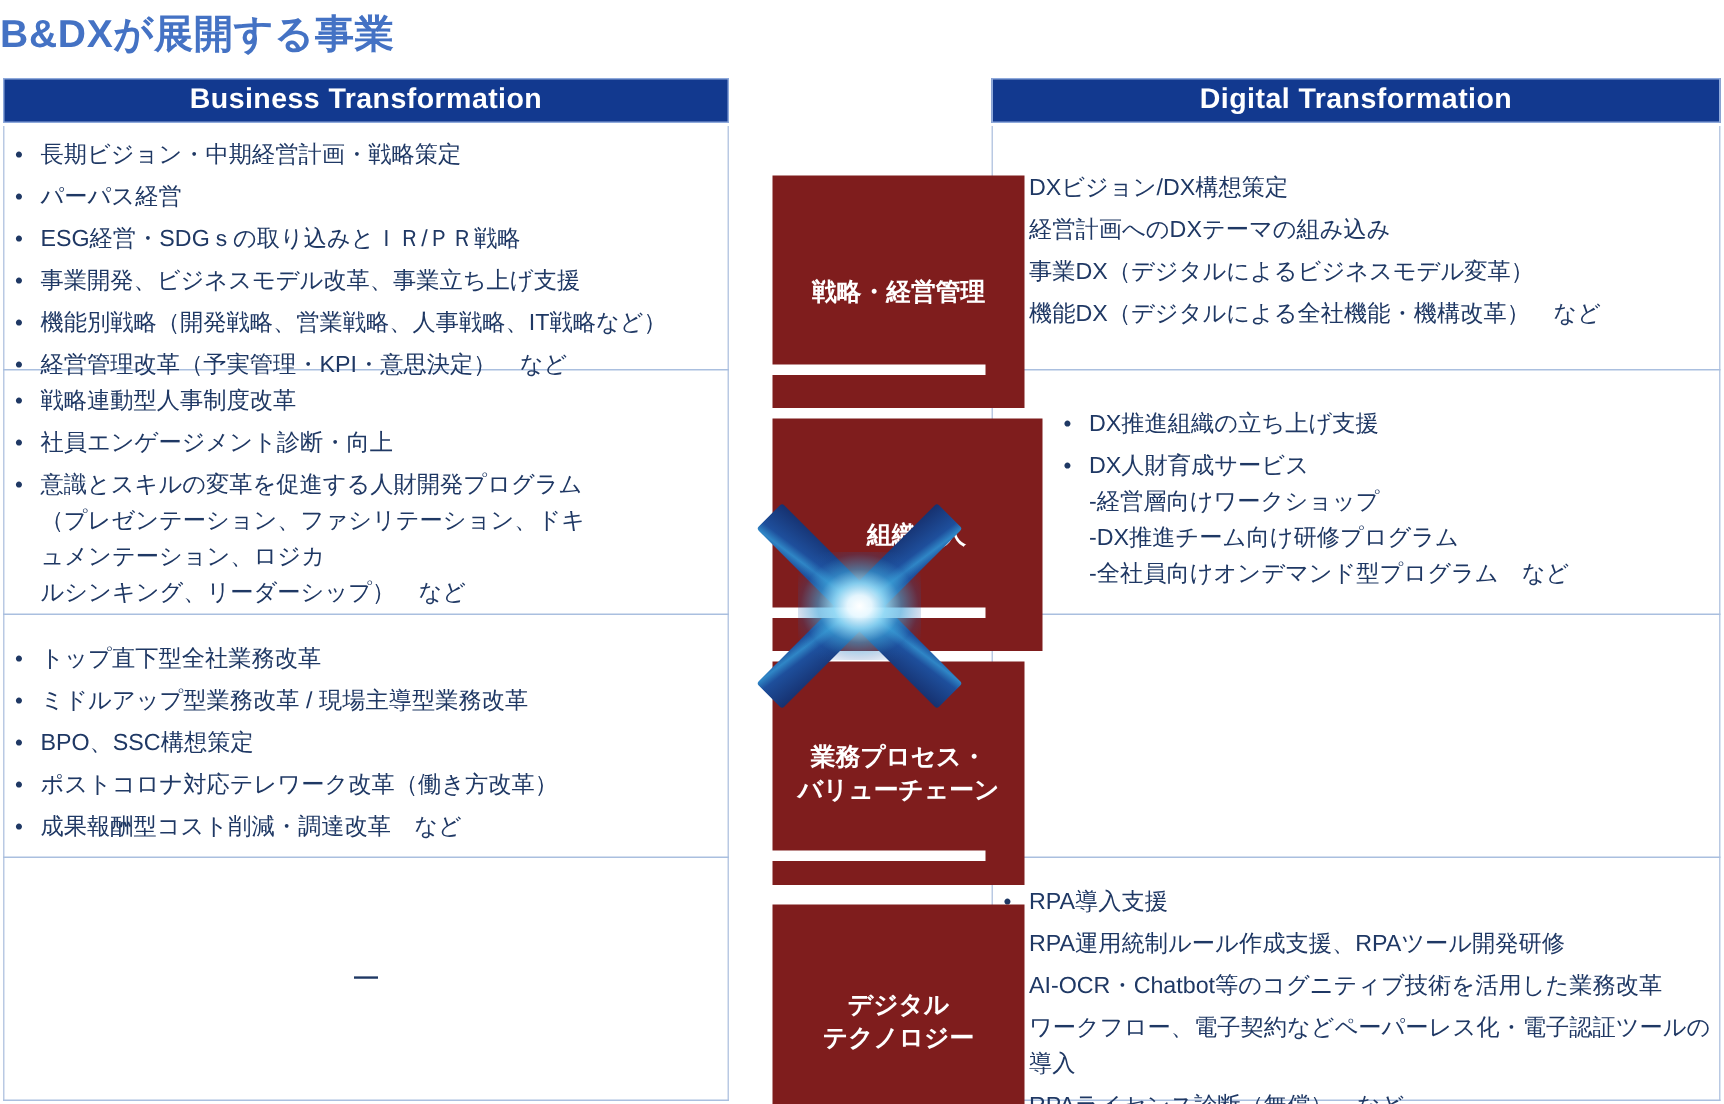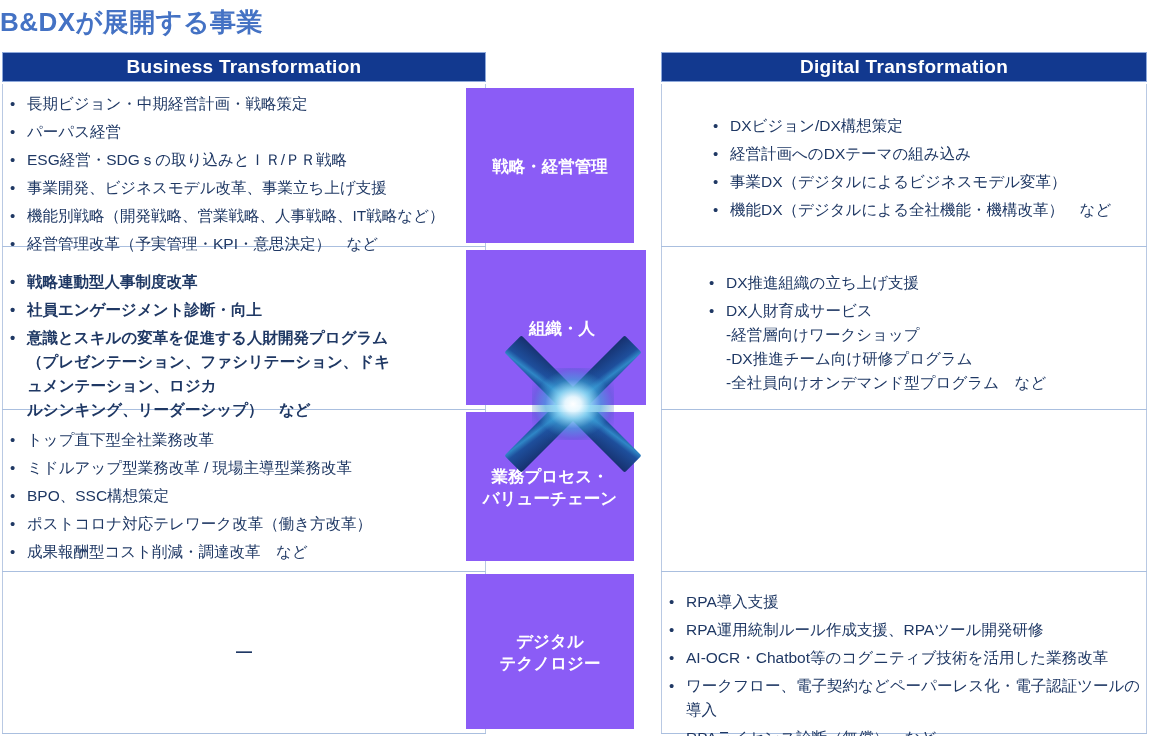--- a/index.html
+++ b/index.html
@@ -84,29 +84,30 @@
   .subline{display:block;}
 
   .dash-cell{
     position:absolute;
     display:flex;align-items:center;justify-content:center;
     font-size:16px;font-weight:bold;color:#1f3864;
   }
 
   
   .cbox{
-    position:absolute;left:466px;width:168px;
-    background:#8b5cf6;
+    position:absolute;left:515px;width:168px;
+    background:#7f1d1d;
     color:#ffffff;
     font-weight:bold;
     font-size:16.5px;
     line-height:22px;
     display:flex;align-items:center;justify-content:center;
     text-align:center;
     z-index:2;
+    margin-top:29px;
   }
   #cbox-1{top:88px;height:155px;}
   #cbox-2{top:250px;height:155px;padding-left:12px;}
   #cbox-3{top:412px;height:149px;}
   #cbox-4{top:574px;height:155px;}
 
   
   .xwrap{
     position:absolute;left:489px;top:325px;
     width:168px;height:158px;
@@ -162,21 +163,21 @@
     <ul class="bullets">
       <li>長期ビジョン・中期経営計画・戦略策定</li>
       <li>パーパス経営</li>
       <li>ESG経営・SDGｓの取り込みとＩＲ/ＰＲ戦略</li>
       <li>事業開発、ビジネスモデル改革、事業立ち上げ支援</li>
       <li>機能別戦略（開発戦略、営業戦略、人事戦略、IT戦略など）</li>
       <li>経営管理改革（予実管理・KPI・意思決定）　など</li>
     </ul>
   </div>
 
-  <div class="cell" style="left:2px;top:270px;width:396px;font-weight:bold;">
+  <div class="cell" style="left:2px;top:256px;width:396px;">
     <ul class="bullets">
       <li>戦略連動型人事制度改革</li>
       <li>社員エンゲージメント診断・向上</li>
       <li>意識とスキルの変革を促進する人財開発プログラム
 （プレゼンテーション、ファシリテーション、ドキュメンテーション、ロジカ
 ルシンキング、リーダーシップ）　など</li>
     </ul>
   </div>
 
   <div class="cell" style="left:2px;top:428px;width:484px;">
@@ -184,21 +185,21 @@
       <li>トップ直下型全社業務改革</li>
       <li>ミドルアップ型業務改革 / 現場主導型業務改革</li>
       <li>BPO、SSC構想策定</li>
       <li>ポストコロナ対応テレワーク改革（働き方改革）</li>
       <li>成果報酬型コスト削減・調達改革　など</li>
     </ul>
   </div>
 
   <div class="dash-cell" style="left:2px;top:572px;width:484px;height:160px;">—</div>
 
-  <div class="cell" style="left:661px;top:114px;width:418px;margin-left:44px;">
+  <div class="cell" style="left:661px;top:114px;width:418px;">
     <ul class="bullets">
       <li>DXビジョン/DX構想策定</li>
       <li>経営計画へのDXテーマの組み込み</li>
       <li>事業DX（デジタルによるビジネスモデル変革）</li>
       <li>機能DX（デジタルによる全社機能・機構改革）　など</li>
     </ul>
   </div>
 
   <div class="cell" style="left:661px;top:271px;width:486px;margin-left:40px;">
     <ul class="bullets">

